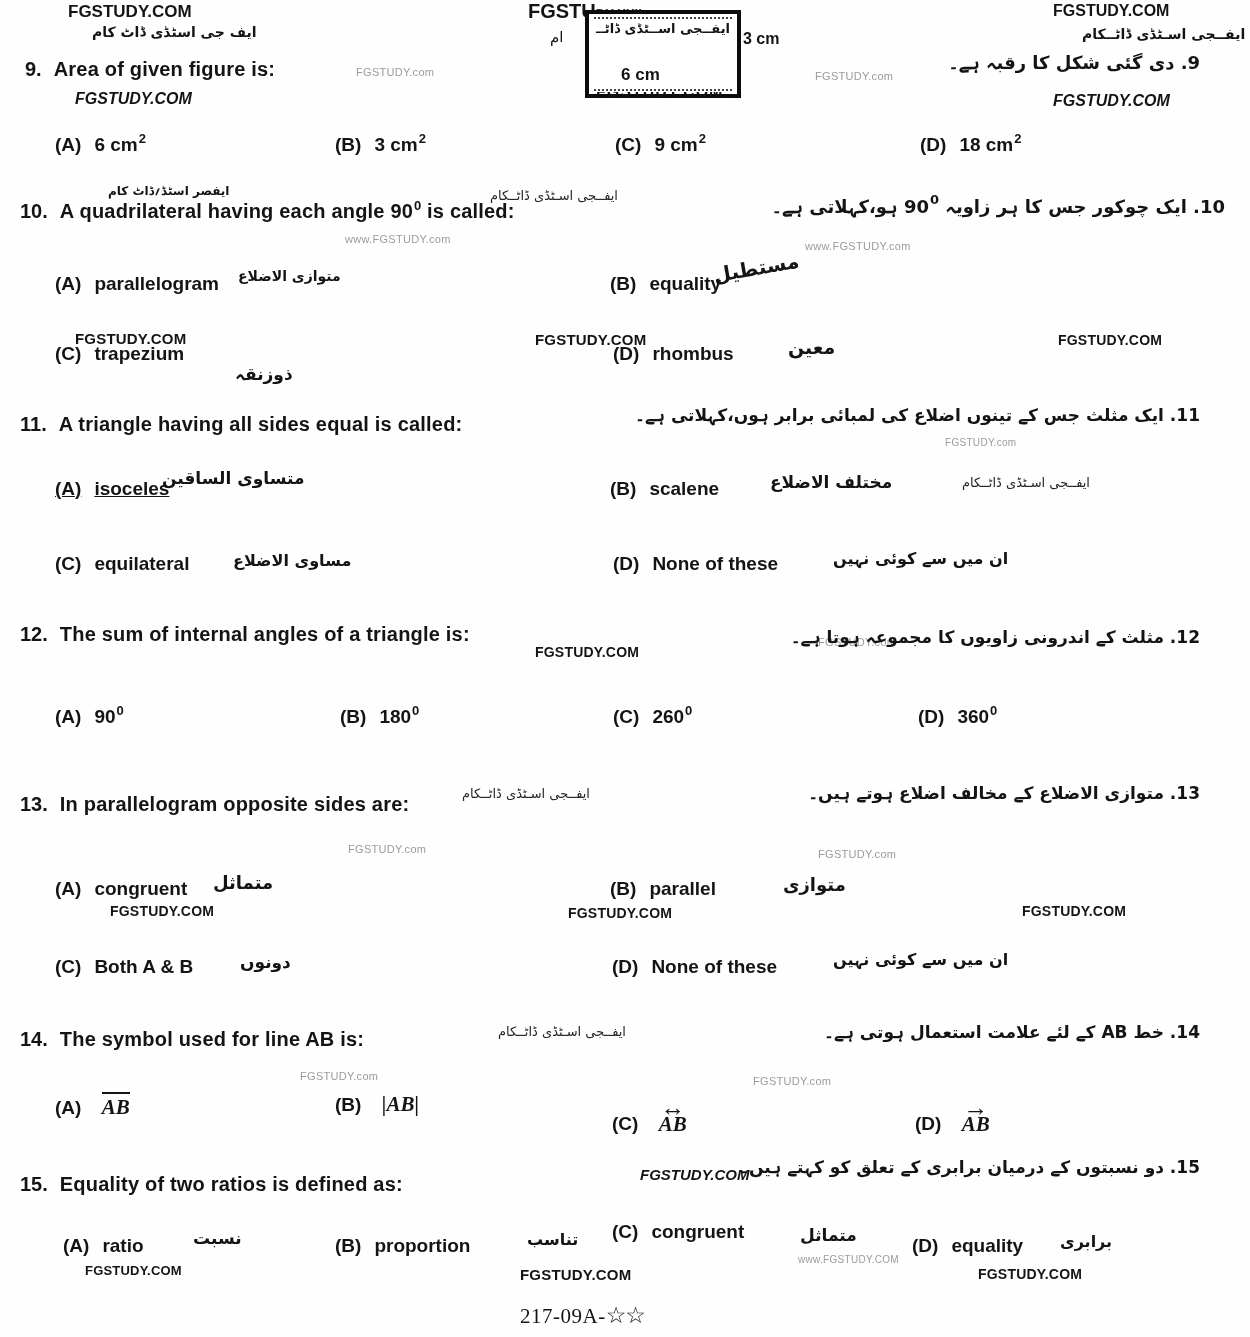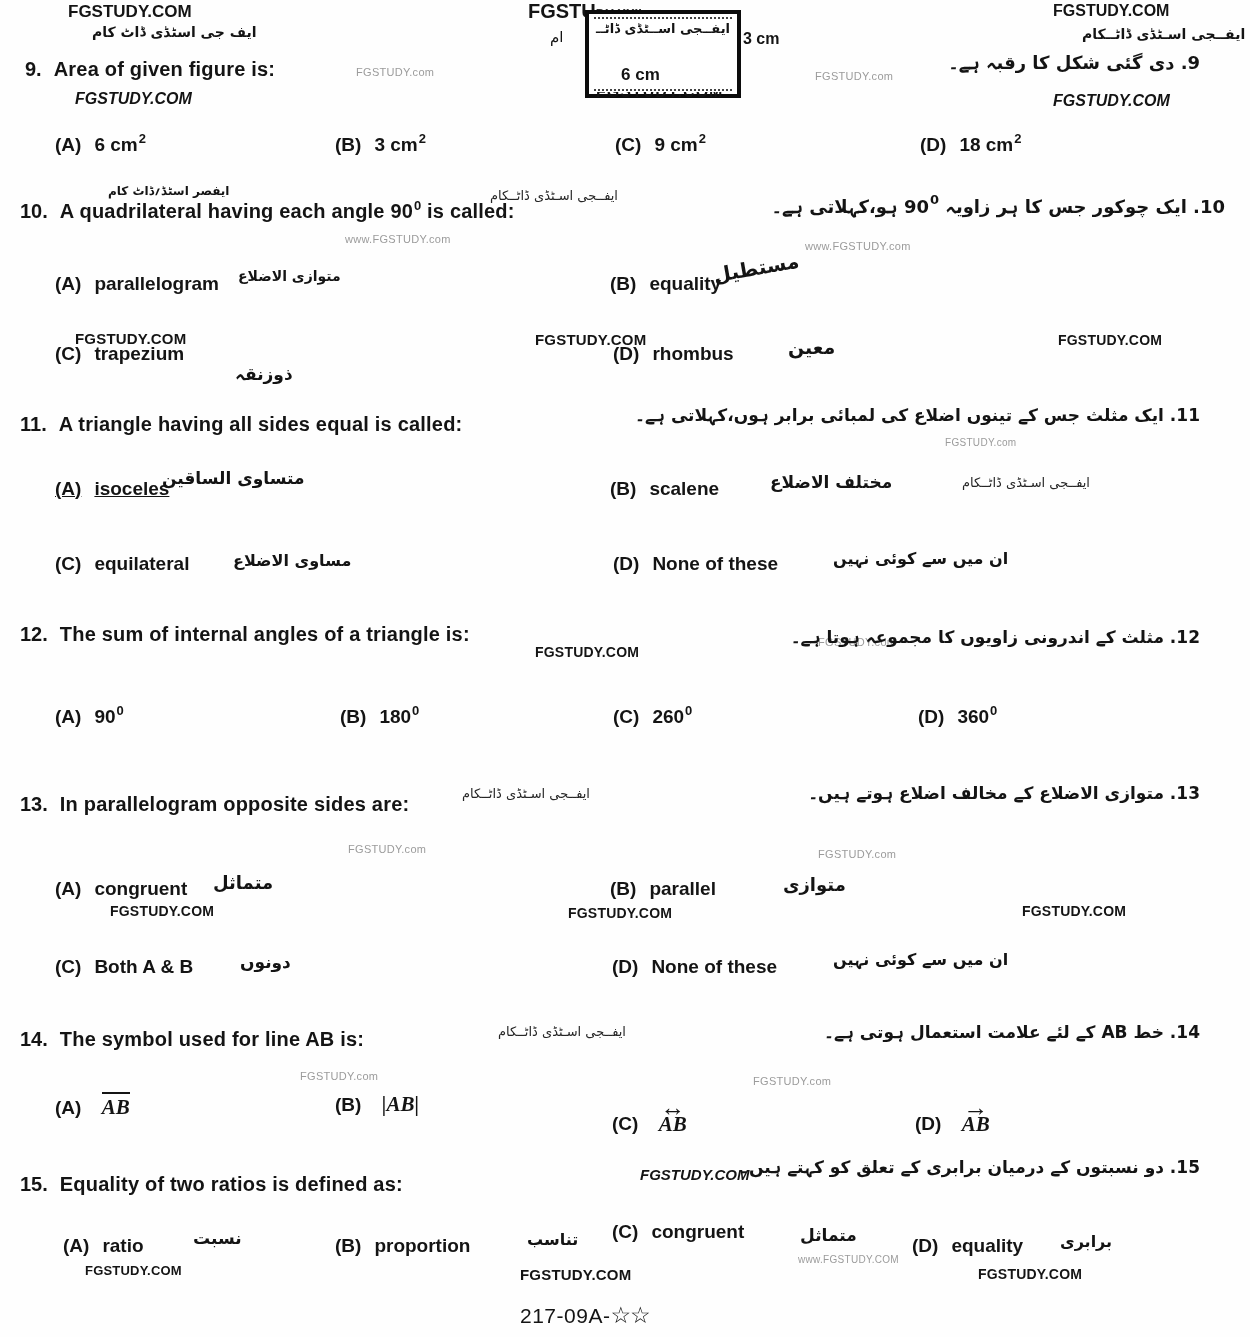--- a/index.html
+++ b/index.html
@@ -243,15 +243,15 @@
   <span class="opt-label">(C)</span><span class="opt-text">congruent</span>
 </div>
 <div class="abs urdu urdu-opt" style="left:800px;top:1225px;">متماثل</div>
 <div class="abs wm-light" style="left:798px;top:1254px;font-size:10px;">www.FGSTUDY.COM</div>
 <div class="abs" style="left:912px;top:1235px;">
   <span class="opt-label">(D)</span><span class="opt-text">equality</span>
 </div>
 <div class="abs urdu urdu-opt" style="left:1060px;top:1232px;font-size:16px;">برابری</div>
 <div class="abs wm-bold" style="left:978px;top:1266px;">FGSTUDY.COM</div>
 
-<div class="abs" style="left:520px;top:1302px;">
+<div class="abs" style="left:520px;top:1302px;font-family:Liberation Serif, serif;">
   <span class="footer-code">217-09A-</span><span class="footer-stars">☆☆</span>
 </div>
 
 </body></html>

